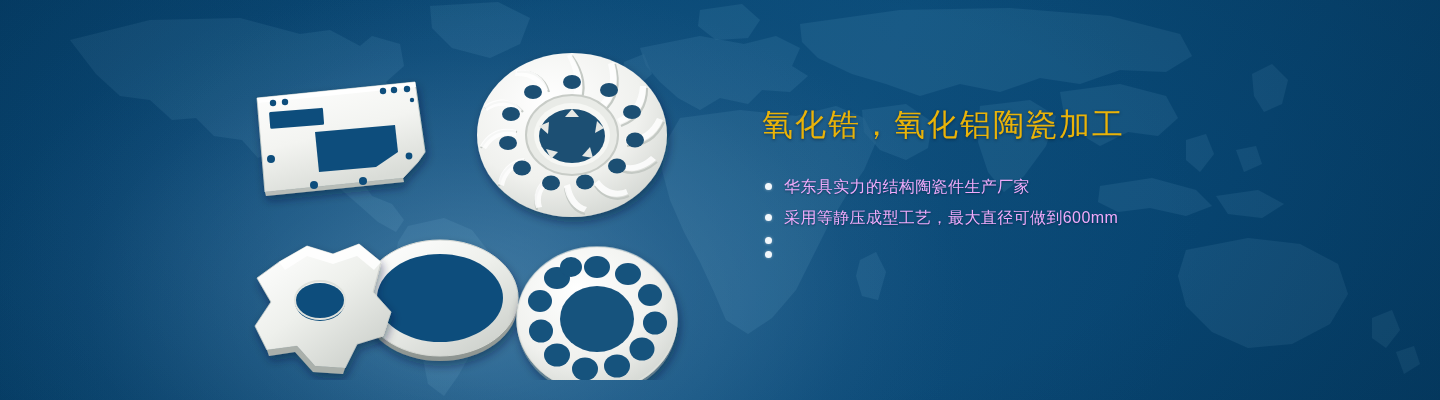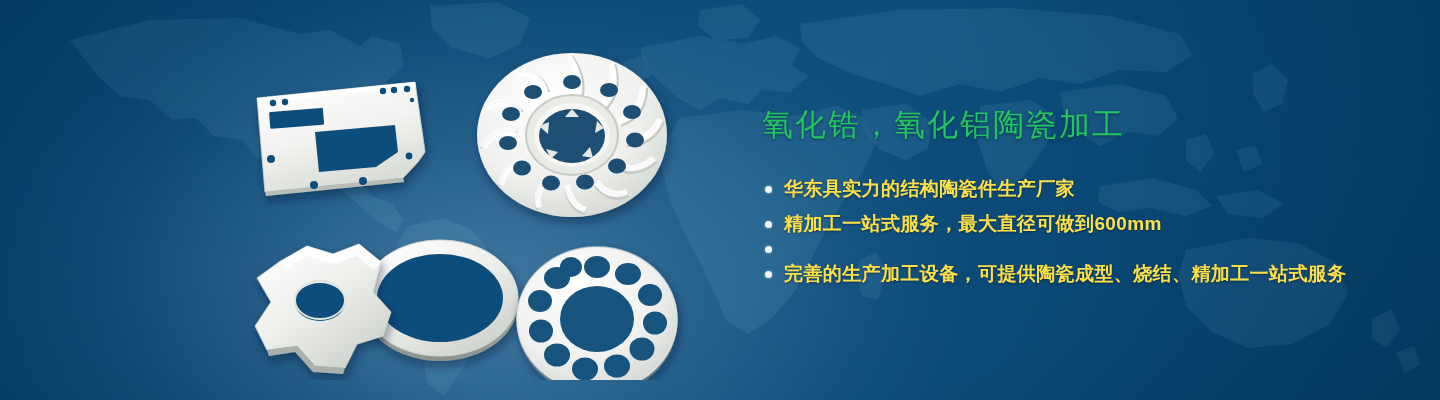--- a/index.html
+++ b/index.html
@@ -46,21 +46,21 @@
   .copy{
     position:absolute;
     left:762px; top:106px;
     width:620px;
   }
   .headline{
     margin:0;
     font-size:31px;
     font-weight:400;
     letter-spacing:2px;
-    color:#22c55e;
+    color:#eab308;
     line-height:1.25;
     text-shadow:0 1px 3px rgba(0,20,40,.55);
     white-space:nowrap;
   }
   .bullets{
     list-style:none;
     margin:30px 0 0 3px;
     padding:0;
   }
   .bullet{
@@ -71,26 +71,25 @@
   }
   .bullet-dot{
     flex:0 0 auto;
     width:7px; height:7px;
     border-radius:50%;
     background:#f2f7fb;
     margin-right:12px;
     box-shadow:0 0 3px rgba(255,255,255,.45);
   }
   .bullet-text{
-    font-size:19px;
-    color:#fde047;
+    font-size:16px;
+    color:#f0abfc;
     letter-spacing:.4px;
     line-height:1.5;
     text-shadow:0 1px 2px rgba(0,20,40,.5);
-    font-weight:bold;
   }
 </style>
 </head>
 <body>
 
 <div class="banner">
 
   <div class="bg-base"></div>
 
   <div class="map-layer">
@@ -290,25 +289,24 @@
   <div class="copy">
     <h1 class="headline">氧化锆，氧化铝陶瓷加工</h1>
 
     <ul class="bullets">
       <li class="bullet">
         <span class="bullet-dot"></span>
         <span class="bullet-text">华东具实力的结构陶瓷件生产厂家</span>
       </li>
       <li class="bullet">
         <span class="bullet-dot"></span>
-        <span class="bullet-text">精加工一站式服务，最大直径可做到600mm</span>
+        <span class="bullet-text">采用等静压成型工艺，最大直径可做到600mm</span>
       </li>
       <li class="bullet">
         <span class="bullet-dot"></span>
       </li>
       <li class="bullet">
         <span class="bullet-dot"></span>
-        <span class="bullet-text">完善的生产加工设备，可提供陶瓷成型、烧结、精加工一站式服务</span>
       </li>
     </ul>
   </div>
 
 </div>
 
 </body></html>

